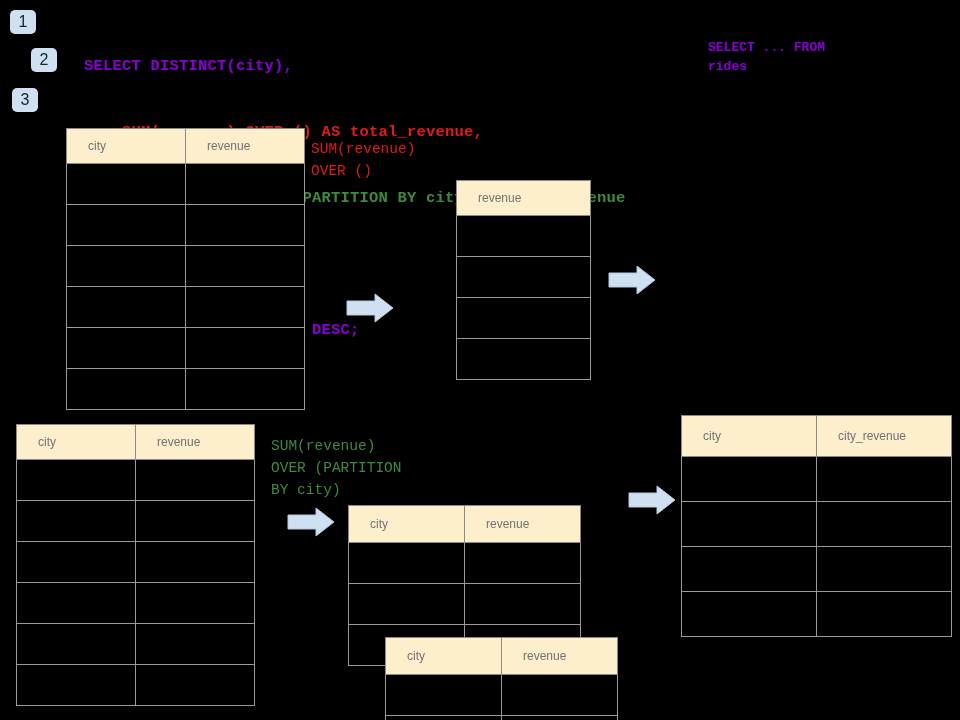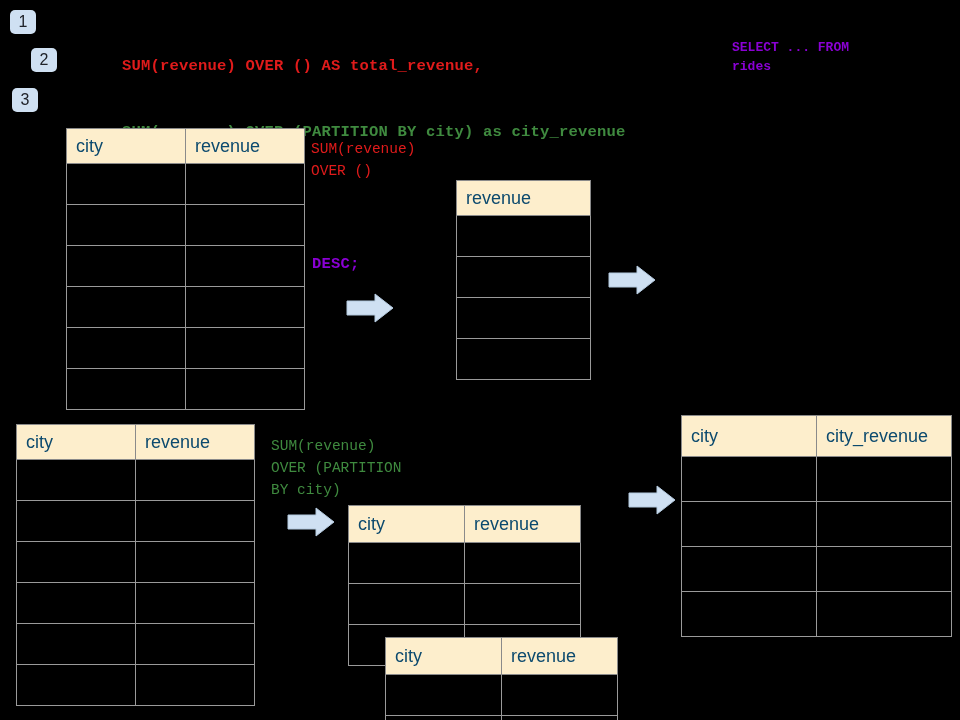--- a/index.html
+++ b/index.html
@@ -71,52 +71,53 @@
     table-layout: fixed;
     background: #000000;
   }
   .tbl td, .tbl th {
     border: 1px solid #9a9a9a;
     padding: 0;
     margin: 0;
   }
   .tbl th {
     background: #fdeecc;
-    color: #0c4a6e;
+    color: #737373;
     font-family: "Liberation Sans", sans-serif;
     font-weight: normal;
-    font-size: 18px;
+    font-size: 12px;
     text-align: left;
-    padding-left: 9px;
+    padding-left: 21px;
     border-color: #8a8a8a;
   }
   .tbl td { background: #000000; }
 
   
   .arrow {
     position: absolute;
   }
 </style>
 </head>
 <body>
 
 <div id="canvas">
 
   <div class="step-badge" style="left:10px; top:10px;">1</div>
   <div class="step-badge" style="left:31px; top:48px;">2</div>
   <div class="step-badge" style="left:12px; top:88px;">3</div>
 
   <div class="sql-block" style="left:84px; top:11px;">
+    <div class="sql-line c-purple">SELECT DISTINCT(city),</div>
     <div class="sql-line c-red">    SUM(revenue) OVER () AS total_revenue,</div>
     <div class="sql-line c-green">    SUM(revenue) OVER (PARTITION BY city) as city_revenue</div>
     <div class="sql-line c-purple">  FROM rides</div>
     <div class="sql-line c-purple">  ORDER by city_revenue DESC;</div>
   </div>
 
-  <div class="annot-right-label" style="left:732px; top:38px;">SELECT ... FROM
+  <div class="annot-right-label" style="left:708px; top:38px;">SELECT ... FROM
 rides</div>
 
   <div class="annot c-red" style="left:311px; top:138px;">SUM(revenue)
 OVER ()</div>
 
   <div class="annot c-green" style="left:271px; top:435px;">SUM(revenue)
 OVER (PARTITION
 BY city)</div>
 
   <table class="tbl" style="left:66px; top:128px; width:238px;">

